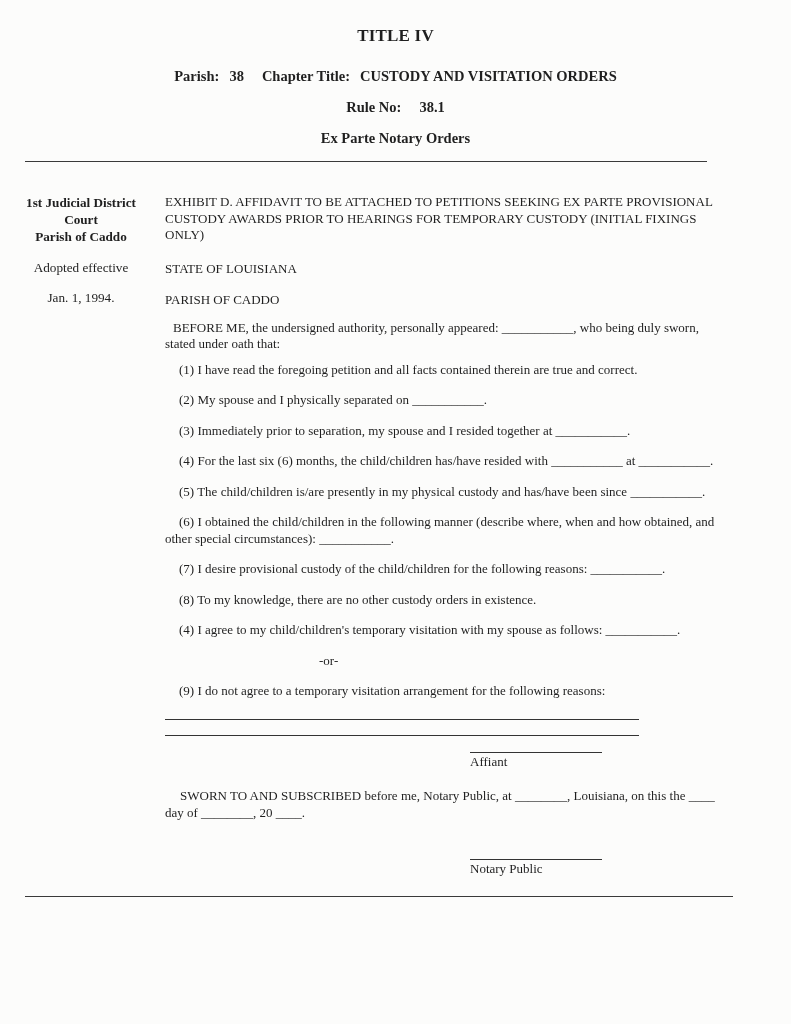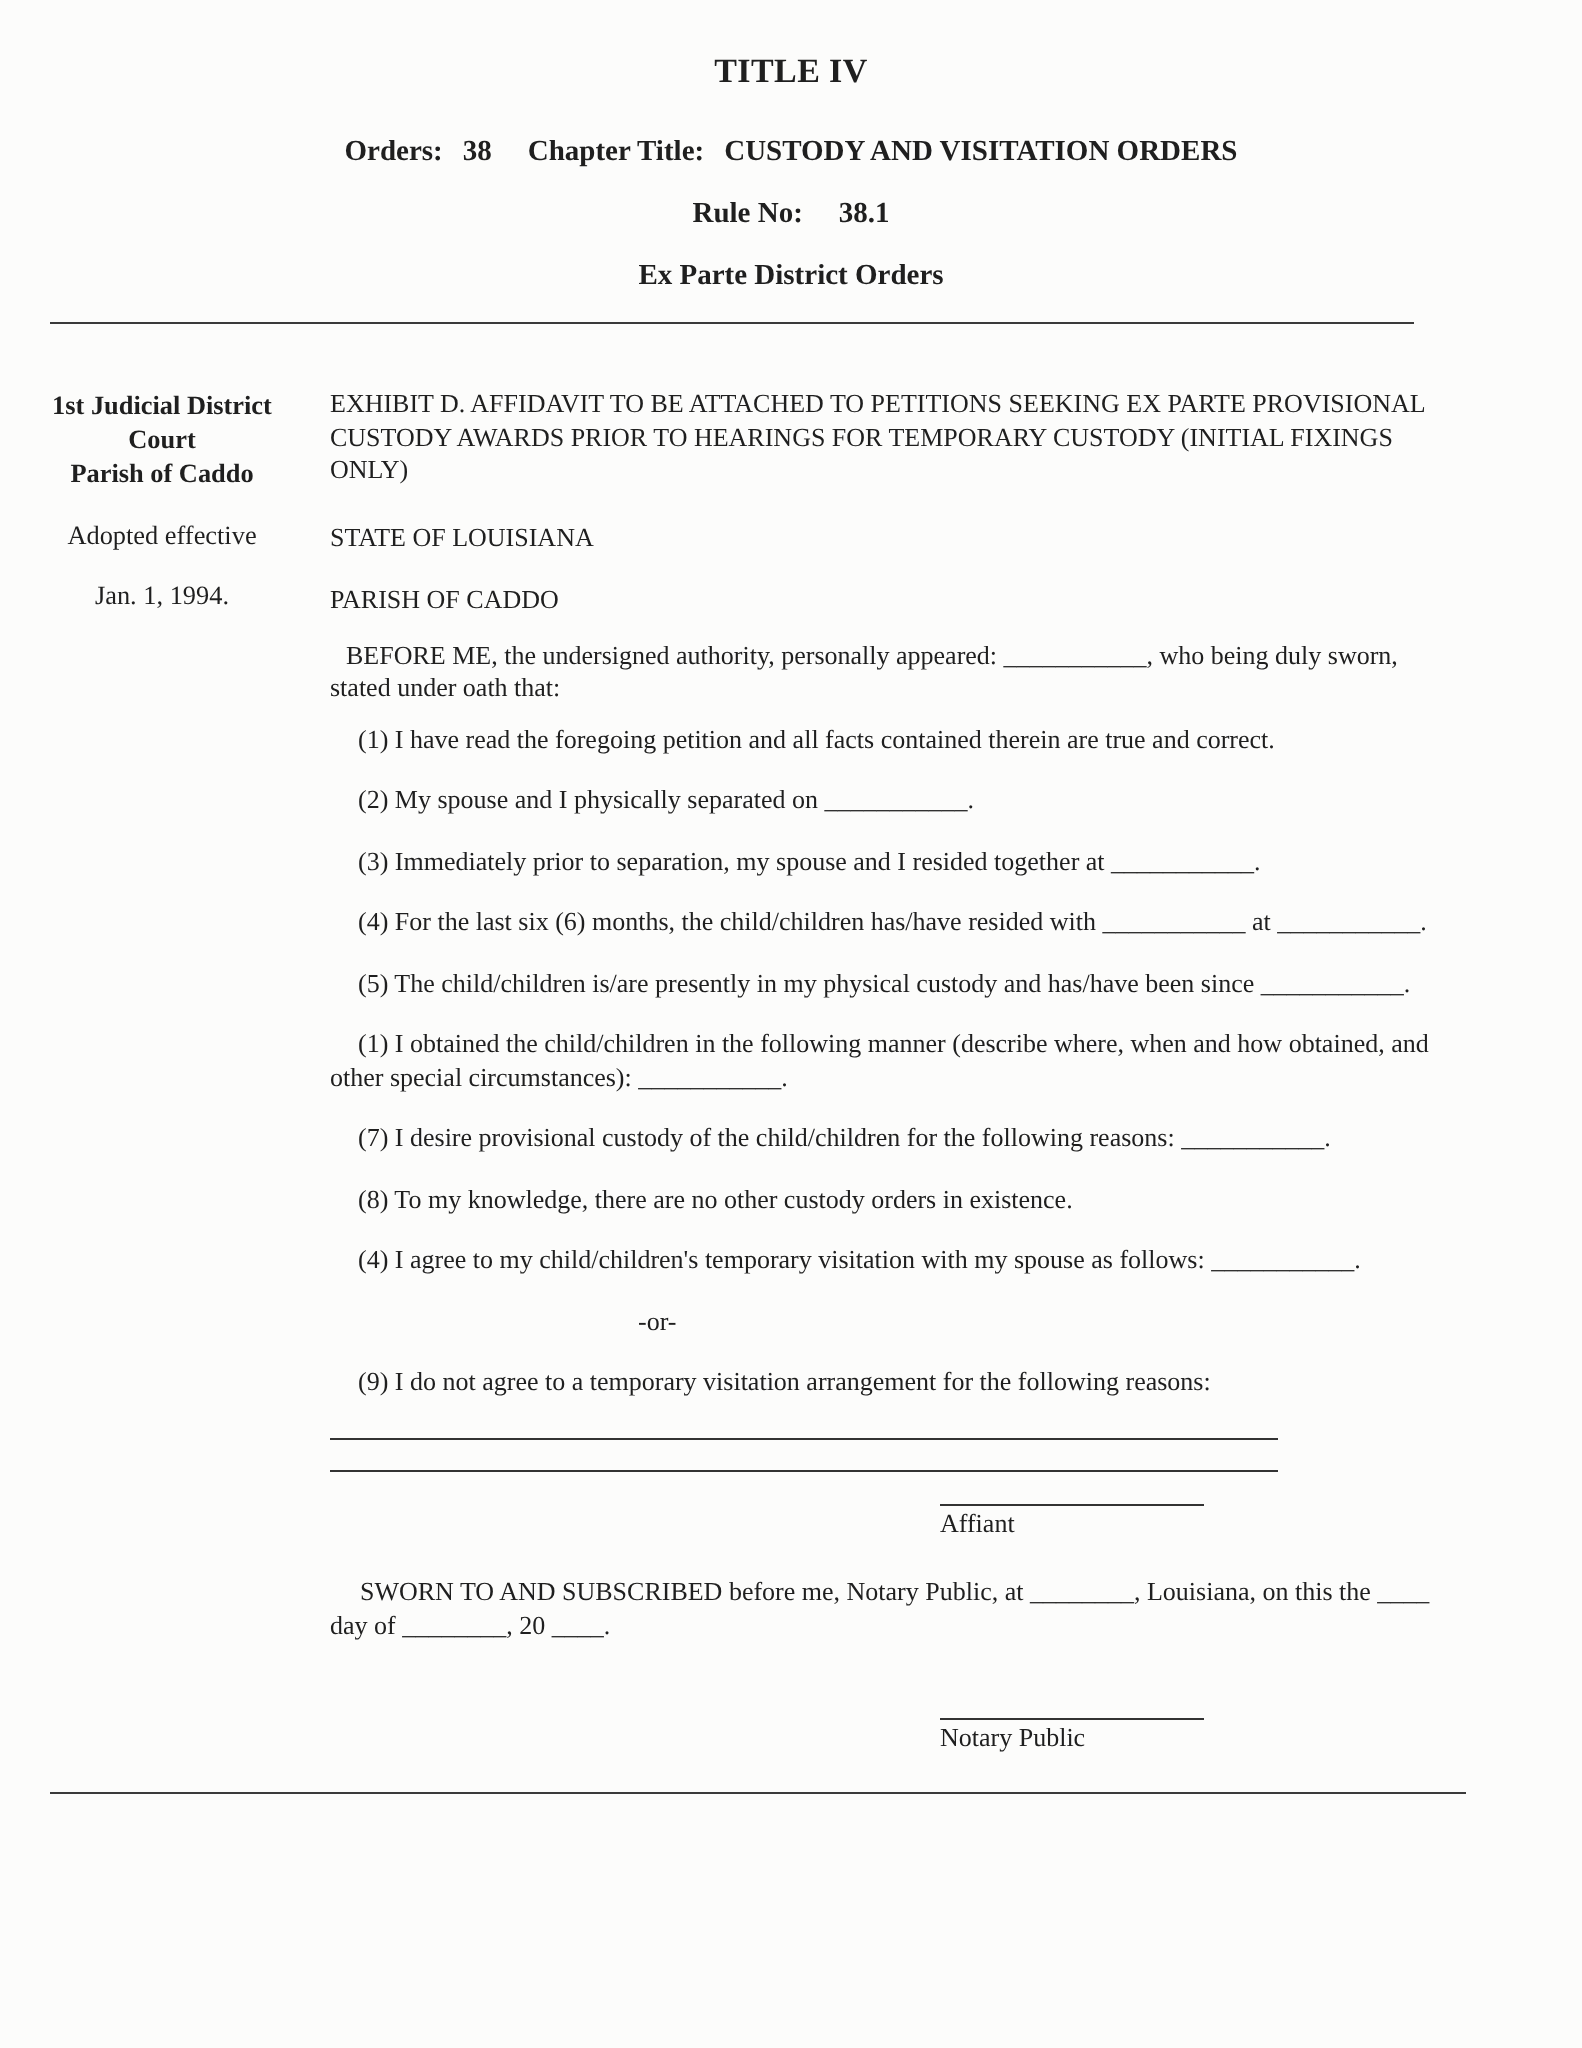--- a/index.html
+++ b/index.html
@@ -100,23 +100,23 @@
   }
   .notary-block { margin-top: 38px; }
 </style>
 </head>
 <body>
 
 <div class="page">
 
   <header class="doc-header">
     <h1 class="doc-title">TITLE IV</h1>
-    <p class="hline"><span>Orders:</span><span class="gap-sm"></span><span>38</span><span class="gap-lg"></span><span>Chapter Title:</span><span class="gap-sm"></span><span>CUSTODY AND VISITATION ORDERS</span></p>
+    <p class="hline"><span>Parish:</span><span class="gap-sm"></span><span>38</span><span class="gap-lg"></span><span>Chapter Title:</span><span class="gap-sm"></span><span>CUSTODY AND VISITATION ORDERS</span></p>
     <p class="hline"><span>Rule No:</span><span class="gap-lg"></span><span>38.1</span></p>
-    <p class="hline">Ex Parte District Orders</p>
+    <p class="hline">Ex Parte Notary Orders</p>
   </header>
 
   <hr class="rule top-rule">
 
   <div class="content">
 
     <aside class="sidebar">
       <p class="court-name">1st Judicial District Court</p>
       <p class="court-name">Parish of Caddo</p>
       <p class="adopted">Adopted effective</p>
@@ -127,21 +127,21 @@
       <p class="exhibit">EXHIBIT D. AFFIDAVIT TO BE ATTACHED TO PETITIONS SEEKING EX PARTE PROVISIONAL CUSTODY AWARDS PRIOR TO HEARINGS FOR TEMPORARY CUSTODY (INITIAL FIXINGS ONLY)</p>
       <p class="caption-line">STATE OF LOUISIANA</p>
       <p class="caption-line" style="margin-bottom:11px !important;">PARISH OF CADDO</p>
       <p class="preamble">BEFORE ME, the undersigned authority, personally appeared: ___________, who being duly sworn, stated under oath that:</p>
 
       <p class="aff-item">(1) I have read the foregoing petition and all facts contained therein are true and correct.</p>
       <p class="aff-item">(2) My spouse and I physically separated on ___________.</p>
       <p class="aff-item">(3) Immediately prior to separation, my spouse and I resided together at ___________.</p>
       <p class="aff-item">(4) For the last six (6) months, the child/children has/have resided with ___________ at ___________.</p>
       <p class="aff-item">(5) The child/children is/are presently in my physical custody and has/have been since ___________.</p>
-      <p class="aff-item">(1) I obtained the child/children in the following manner (describe where, when and how obtained, and other special circumstances): ___________.</p>
+      <p class="aff-item">(6) I obtained the child/children in the following manner (describe where, when and how obtained, and other special circumstances): ___________.</p>
       <p class="aff-item">(7) I desire provisional custody of the child/children for the following reasons: ___________.</p>
       <p class="aff-item">(8) To my knowledge, there are no other custody orders in existence.</p>
       <p class="aff-item">(4) I agree to my child/children's temporary visitation with my spouse as follows: ___________.</p>
 
       <p class="aff-item or-sep">-or-</p>
       <p class="aff-item" style="margin-bottom:0 !important;">(9) I do not agree to a temporary visitation arrangement for the following reasons:</p>
 
       <div class="blank-lines">
         <div class="blank-line"></div>
         <div class="blank-line"></div>

